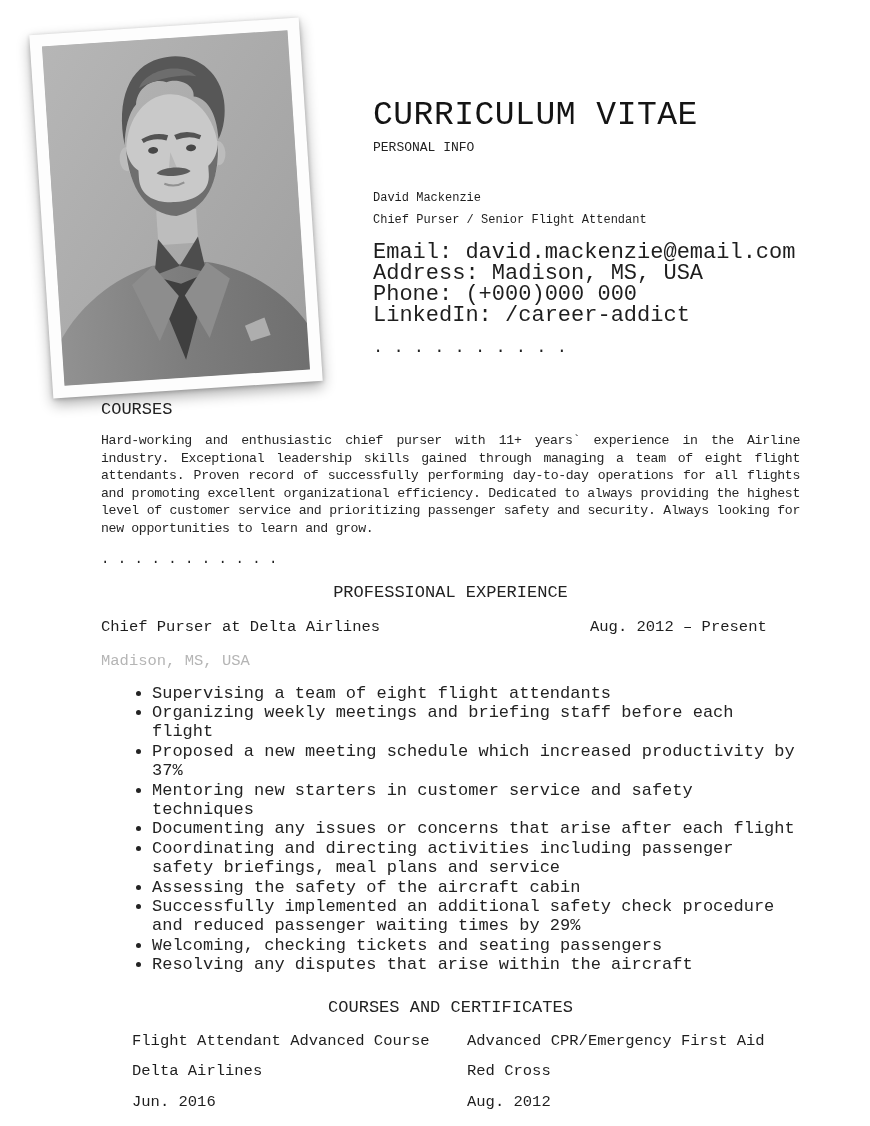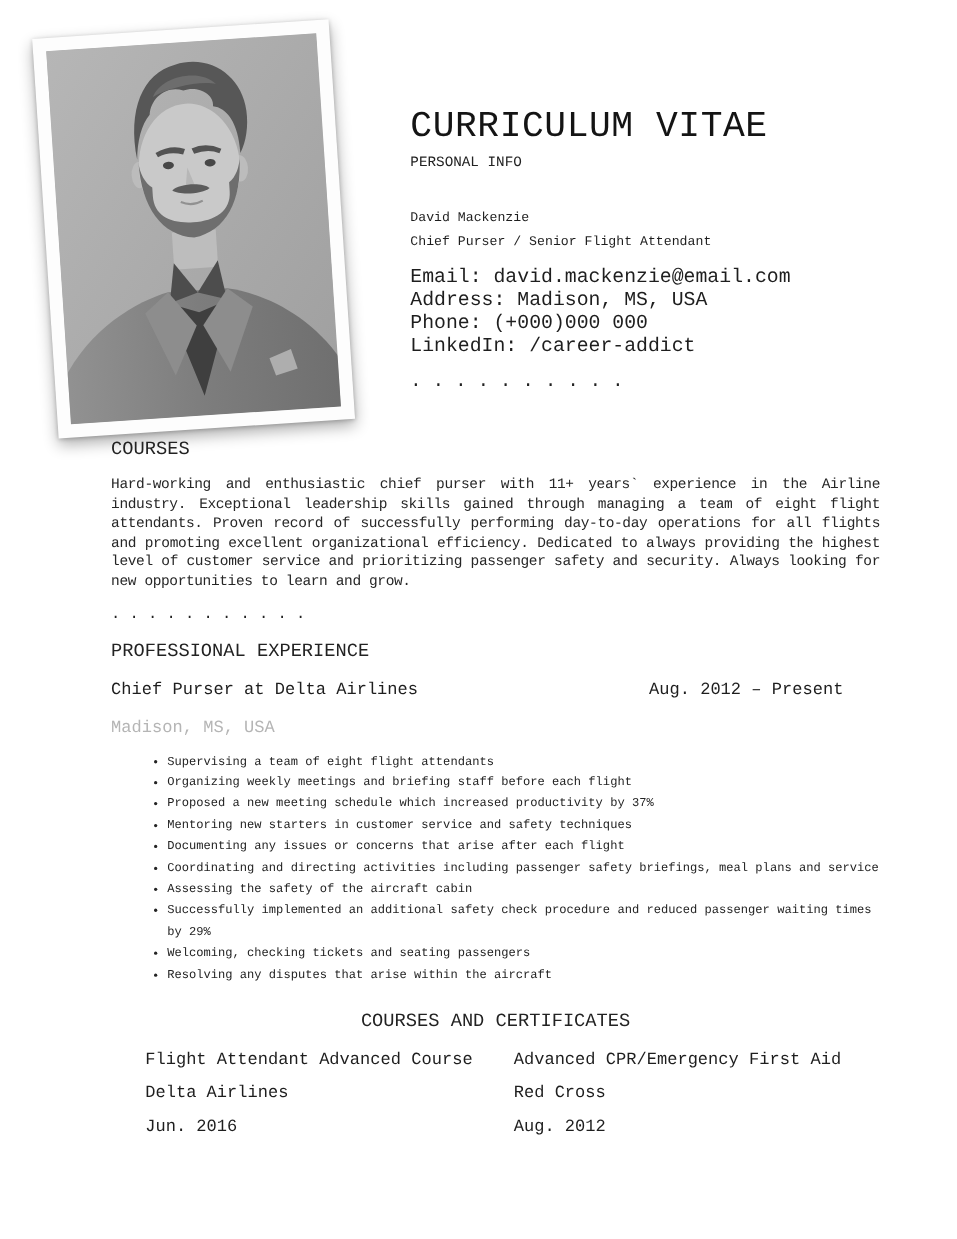--- a/index.html
+++ b/index.html
@@ -24,40 +24,40 @@
     box-shadow: 0 6px 14px rgba(0,0,0,0.32), 0 1px 4px rgba(0,0,0,0.22);
   }
   .photo-inner { width: 100%; height: 100%; overflow: hidden; background: #ababab; }
   .photo-inner svg { display: block; width: 100%; height: 100%; }
 
   
   .header-right { position: absolute; left: 373px; top: 96px; width: 470px; }
   .doc-title { font-size: 33px; font-weight: normal; line-height: 40px; color: #141414; letter-spacing: 0.5px; white-space: nowrap; }
   .pi-heading { font-size: 13px; line-height: 24px; color: #222; white-space: nowrap; }
   .name-block { margin-top: 28px; font-size: 12px; line-height: 21.6px; white-space: nowrap; }
-  .contact-block { margin-top: 11px; font-size: 18px; line-height: 21px; }
+  .contact-block { margin-top: 11px; font-size: 22px; line-height: 21px; }
   .contact-line { white-space: nowrap; }
   .dots { margin-top: 11px; font-size: 17px; line-height: 22px; color: #222; white-space: nowrap; }
 
   
   .main { position: absolute; left: 101px; top: 399px; width: 699px; }
   .section-heading { font-size: 17px; line-height: 22px; font-weight: normal; color: #222; white-space: nowrap; }
   .profile-text {
     margin-top: 11px;
     font-size: 13.2px; letter-spacing: -0.35px;
     line-height: 17.5px;
     text-align: justify;
     color: #262626;
   }
   .dots-small { margin-top: 13px; font-size: 14px; line-height: 18px; color: #222; white-space: nowrap; }
-  .pe-heading { margin-top: 14px; }
+  .pe-heading { margin-top: 14px; text-align: center; }
   .role-row { margin-top: 13px; position: relative; font-size: 15.5px; line-height: 20px; white-space: nowrap; }
   .role-dates { position: absolute; left: 450px; top: 0; margin-left: 39px; }
   .location { margin-top: 13.5px; font-size: 15.5px; line-height: 20px; color: #b5b5b5; white-space: nowrap; }
-  .bullet-list { margin-top: 13px; padding-left: 51px; font-size: 11px; line-height: 19.4px; color: #232323; }
+  .bullet-list { margin-top: 13px; padding-left: 51px; font-size: 17px; line-height: 19.4px; color: #232323; }
   .bullet-list li { list-style-type: disc; }
   .courses-heading { margin-top: 22px; text-align: center; }
   .courses-grid { position: relative; margin-top: 12px; height: 95px; }
   .course-col { position: absolute; top: 0; width: 360px; font-size: 15.5px; line-height: 20px; white-space: nowrap; }
   .course-col-1 { left: 0; margin-left: 31px; }
   .course-col-2 { left: 366px; }
   .course-org, .course-date { margin-top: 10.5px; }
 </style>
 </head>
 <body>

